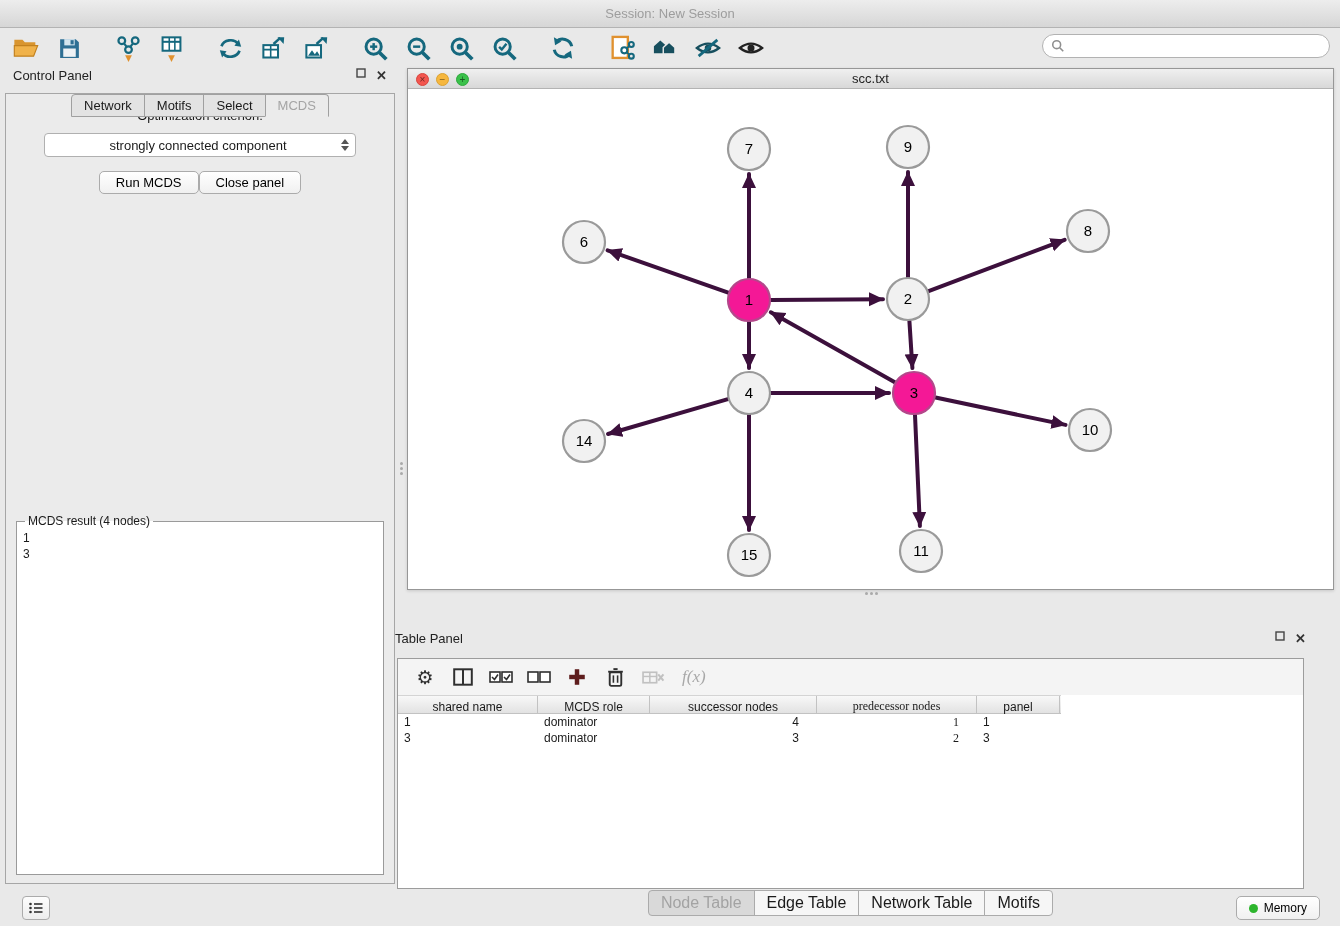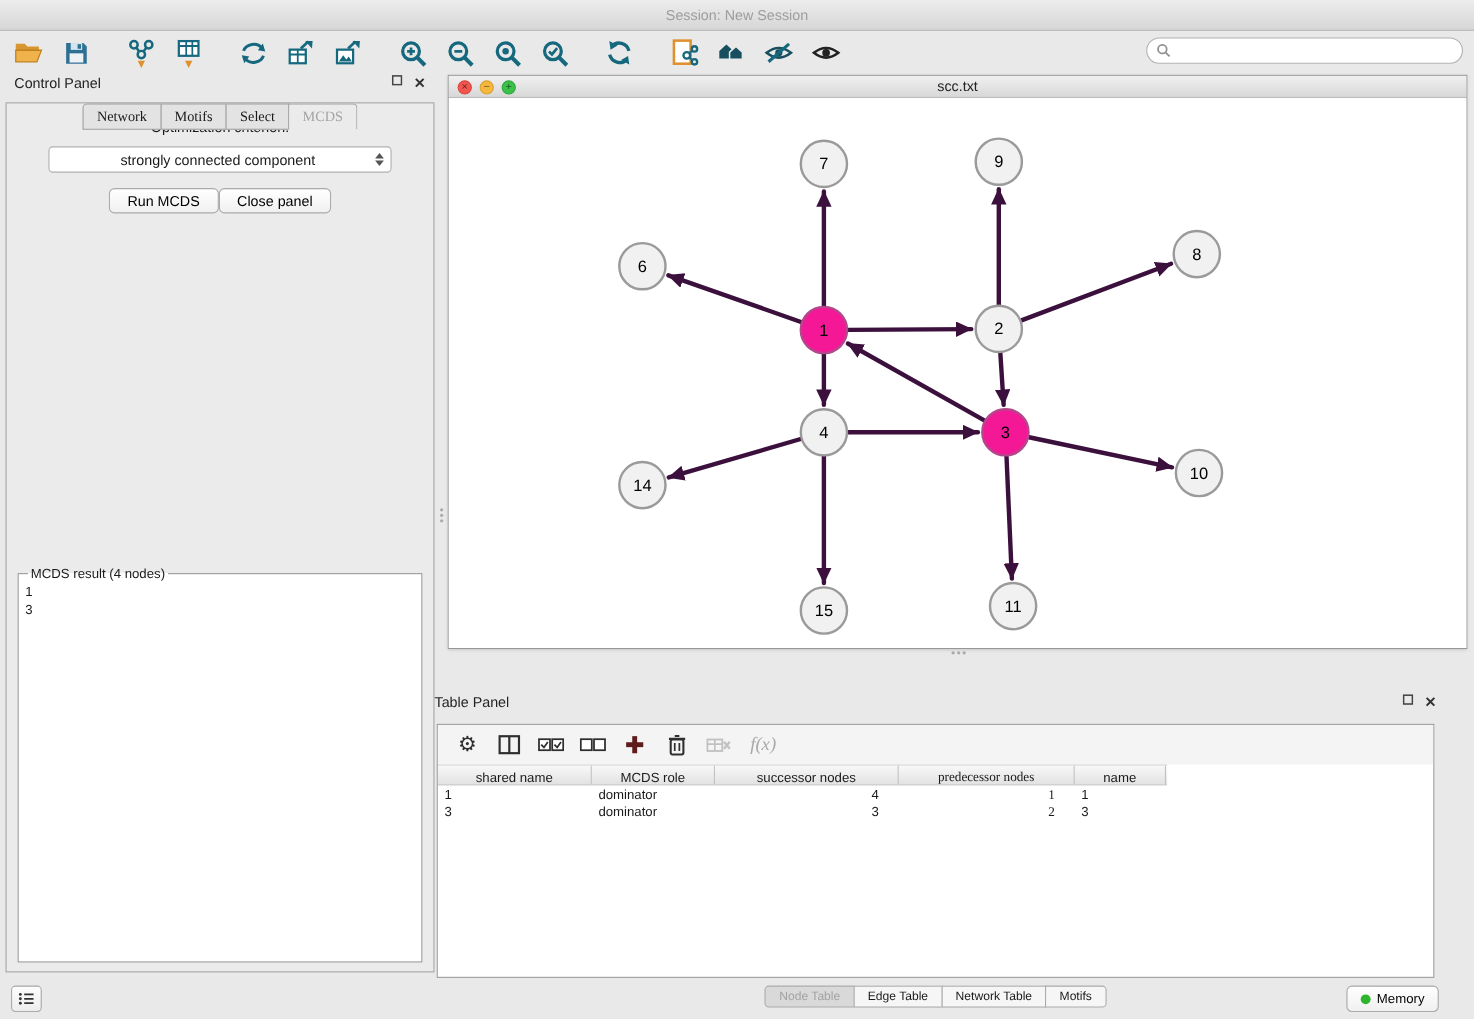--- a/index.html
+++ b/index.html
@@ -27,21 +27,21 @@
   .panel-header { height:22px; display:flex; padding:0 8px; }
   .panel-title { font-size:13px; color:#222; }
   .ph-spacer { flex:1; }
   .float-ic { margin-right:10px; display:flex; cursor:pointer; }
   .close-ic { font-weight:bold; font-size:13px; color:#333; cursor:pointer; }
 
   
   .control-panel { position:absolute; left:5px; top:68px; width:390px; height:816px; }
   .cp-tabs { display:flex; justify-content:center; position:relative; z-index:2; margin-top:4px; margin-bottom:-1px; }
   .cp-tab { border:1px solid #a0a0a0; background:#e3e3e3; padding:3px 12px; font-size:13px;
-    margin-left:-1px; cursor:pointer;font-family:Liberation Serif, serif; }
+    margin-left:-1px; cursor:pointer; }
   .cp-tab:first-child { margin-left:0; border-top-left-radius:4px; }
   .cp-tab:last-child { border-top-right-radius:4px; }
   .cp-tab.active { background:#ebebeb; color:#a4a4a4; border-bottom-color:#ebebeb; }
   .cp-body { position:absolute; left:0; top:25px; bottom:0; right:0;
     border:1px solid #a6a6a6; background:#ebebeb; padding-top:14px; }
   .opt-label { text-align:center; font-size:13px; margin-bottom:10px; }
   .cp-select { width:312px; height:24px; margin:0 auto 14px auto; background:#fff;
     border:1px solid #b0b0b0; border-radius:4px; display:flex; align-items:center;
     padding:0 6px 0 10px; font-size:13px; cursor:pointer; }
   .cp-select .sel-txt { flex:1;text-align:center; }
@@ -83,28 +83,28 @@
   .gear-glyph { font-size:19px; color:#2f2f2f; line-height:1; }
   .fx { font-family:"Liberation Serif", serif; font-style:italic; font-size:17px; color:#a8a8a8; cursor:pointer; }
   .tp-head { display:flex; background:linear-gradient(#f8f8f8,#e2e2e2); border-top:1px solid #d4d4d4; border-bottom:1px solid #c2c2c2; height:19px; width:663px; }
   .th { display:flex; align-items:center; justify-content:center; gap:4px;
     font-size:12px; border-right:1px solid #c2c2c2; height:100%; cursor:pointer;flex-direction:column; }
   .c0 { width:140px; } .c1 { width:112px; } .c2 { width:167px; } .c3 { width:160px;font-family:Liberation Serif, serif; } .c4 { width:83px; }
   .tp-row { display:flex; height:16px; font-size:12px; }
   .td { padding:0 6px; line-height:16px; overflow:hidden; white-space:nowrap; }
   .td.num { text-align:right; padding-right:18px; }
   .tp-tabs { position:absolute; left:0; right:0; bottom:6px; display:flex; justify-content:center; }
-  .tp-tab { border:1px solid #ababab; background:#f6f6f6; font-size:11px; padding:3px 12px;
+  .tp-tab { border:1px solid #ababab; background:#f6f6f6; font-size:16px; padding:3px 12px;
     margin-left:-1px; cursor:pointer; }
   .tp-tab:first-child { margin-left:0; border-top-left-radius:4px; border-bottom-left-radius:4px; }
   .tp-tab:last-child { border-top-right-radius:4px; border-bottom-right-radius:4px; }
   .tp-tab.active { background:#d9d9d9; color:#a3a3a3; }
 
   
-  .statusbar { position:absolute; left:0; bottom:0; width:1316px; height:36px; }
+  .statusbar { position:absolute; left:12px; bottom:0; width:1316px; height:36px; }
   .list-btn { position:absolute; left:10px; top:6px; width:28px; height:24px;
     background:linear-gradient(#fdfdfd,#ededed); border:1px solid #ababab; border-radius:4px;
     display:flex; align-items:center; justify-content:center; cursor:pointer; }
   .memory-btn { position:absolute; right:8px; top:6px; height:24px;
     background:linear-gradient(#ffffff,#f0f0f0); border:1px solid #ababab; border-radius:5px;
     display:flex; align-items:center; gap:6px; padding:0 12px; font-size:12px; cursor:pointer;
     font-family:"Liberation Sans", sans-serif; }
   .mem-dot { width:9px; height:9px; border-radius:50%; background:#2db52d; display:inline-block; }
 
   
@@ -483,21 +483,21 @@
           <line x1="1" y1="8" x2="5" y2="8" stroke="#4a4a4a" stroke-width="1.5"></line>
         </svg>
         <span>predecessor nodes</span>
       </div>
       <div class="th c4">
         <svg viewBox="0 0 10 10" width="10" height="10">
           <line x1="1" y1="2" x2="9" y2="2" stroke="#4a4a4a" stroke-width="1.5"></line>
           <line x1="1" y1="5" x2="7" y2="5" stroke="#4a4a4a" stroke-width="1.5"></line>
           <line x1="1" y1="8" x2="5" y2="8" stroke="#4a4a4a" stroke-width="1.5"></line>
         </svg>
-        <span>name</span>
+        <span>panel</span>
       </div>
     </div>
 
     <div class="tp-row">
       <div class="td c0">1</div>
       <div class="td c1">dominator</div>
       <div class="td c2 num">4</div>
       <div class="td c3 num">1</div>
       <div class="td c4">1</div>
     </div>

